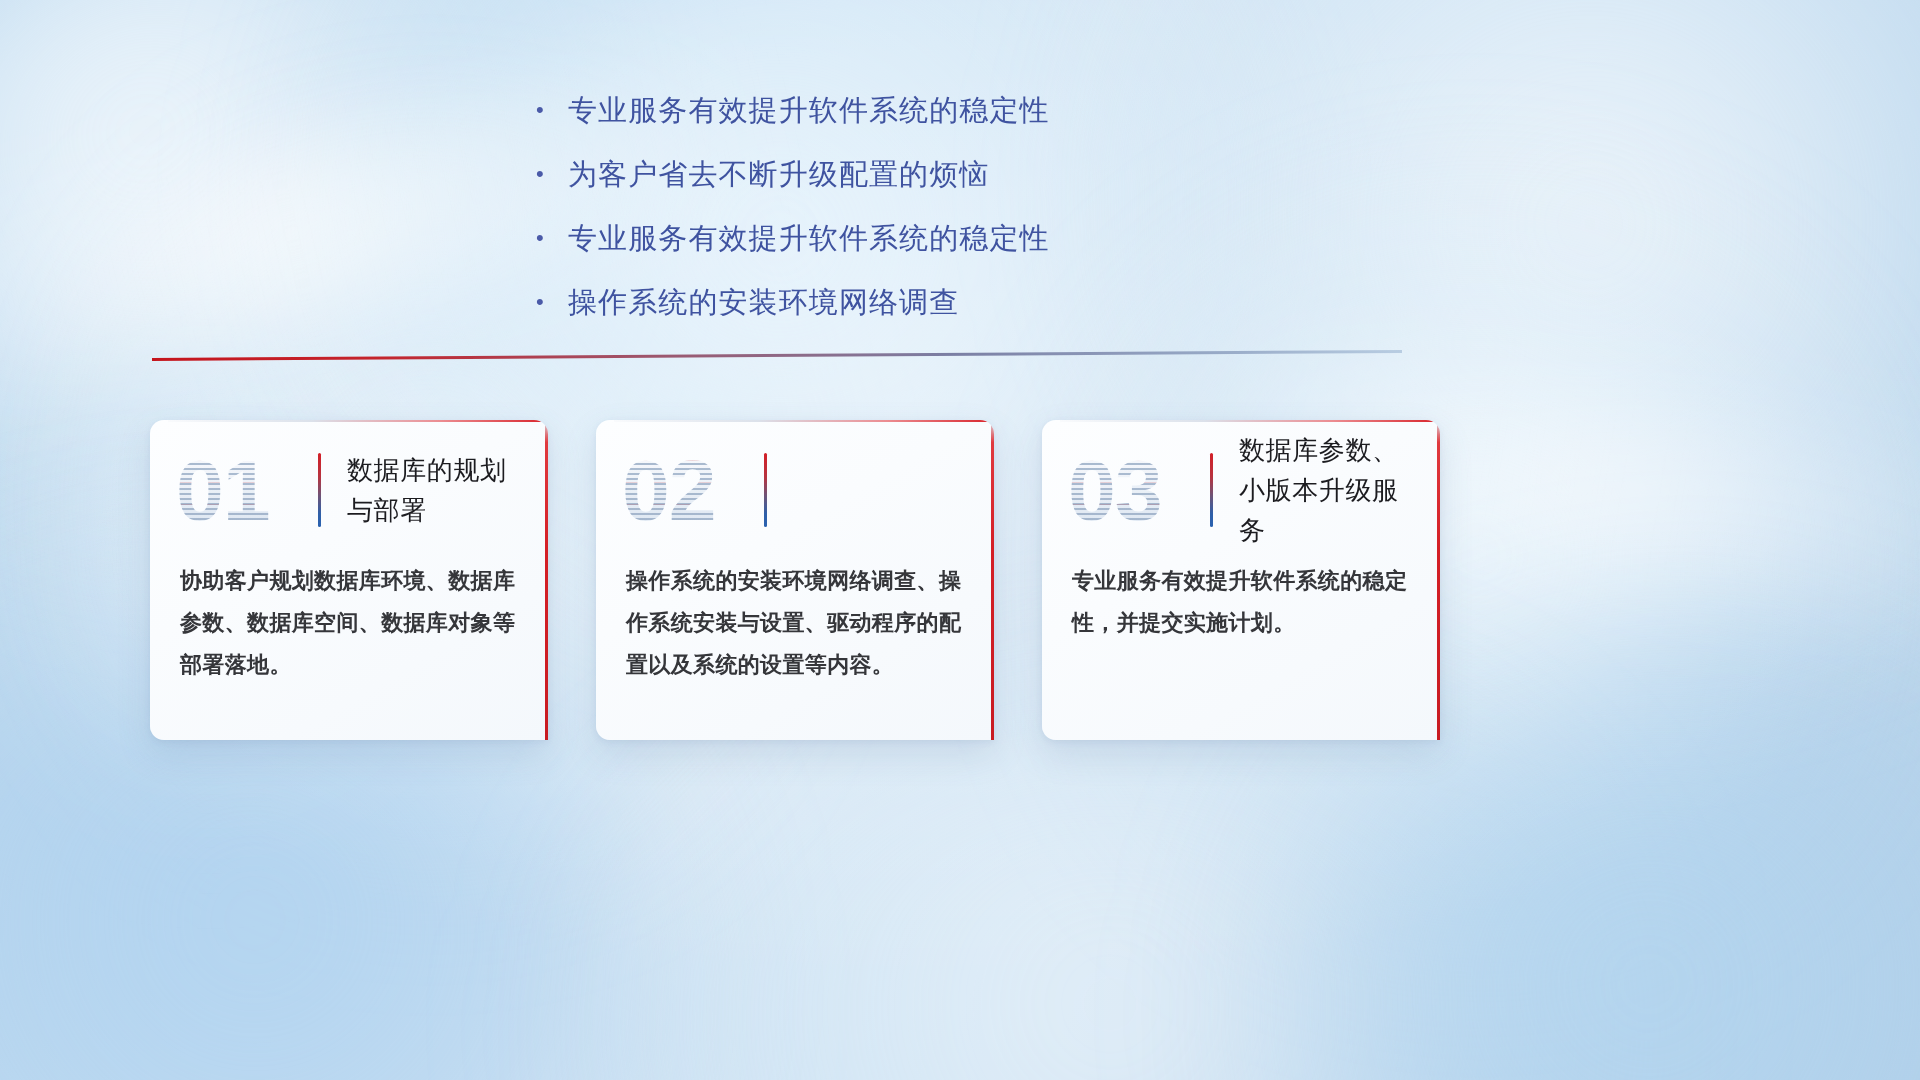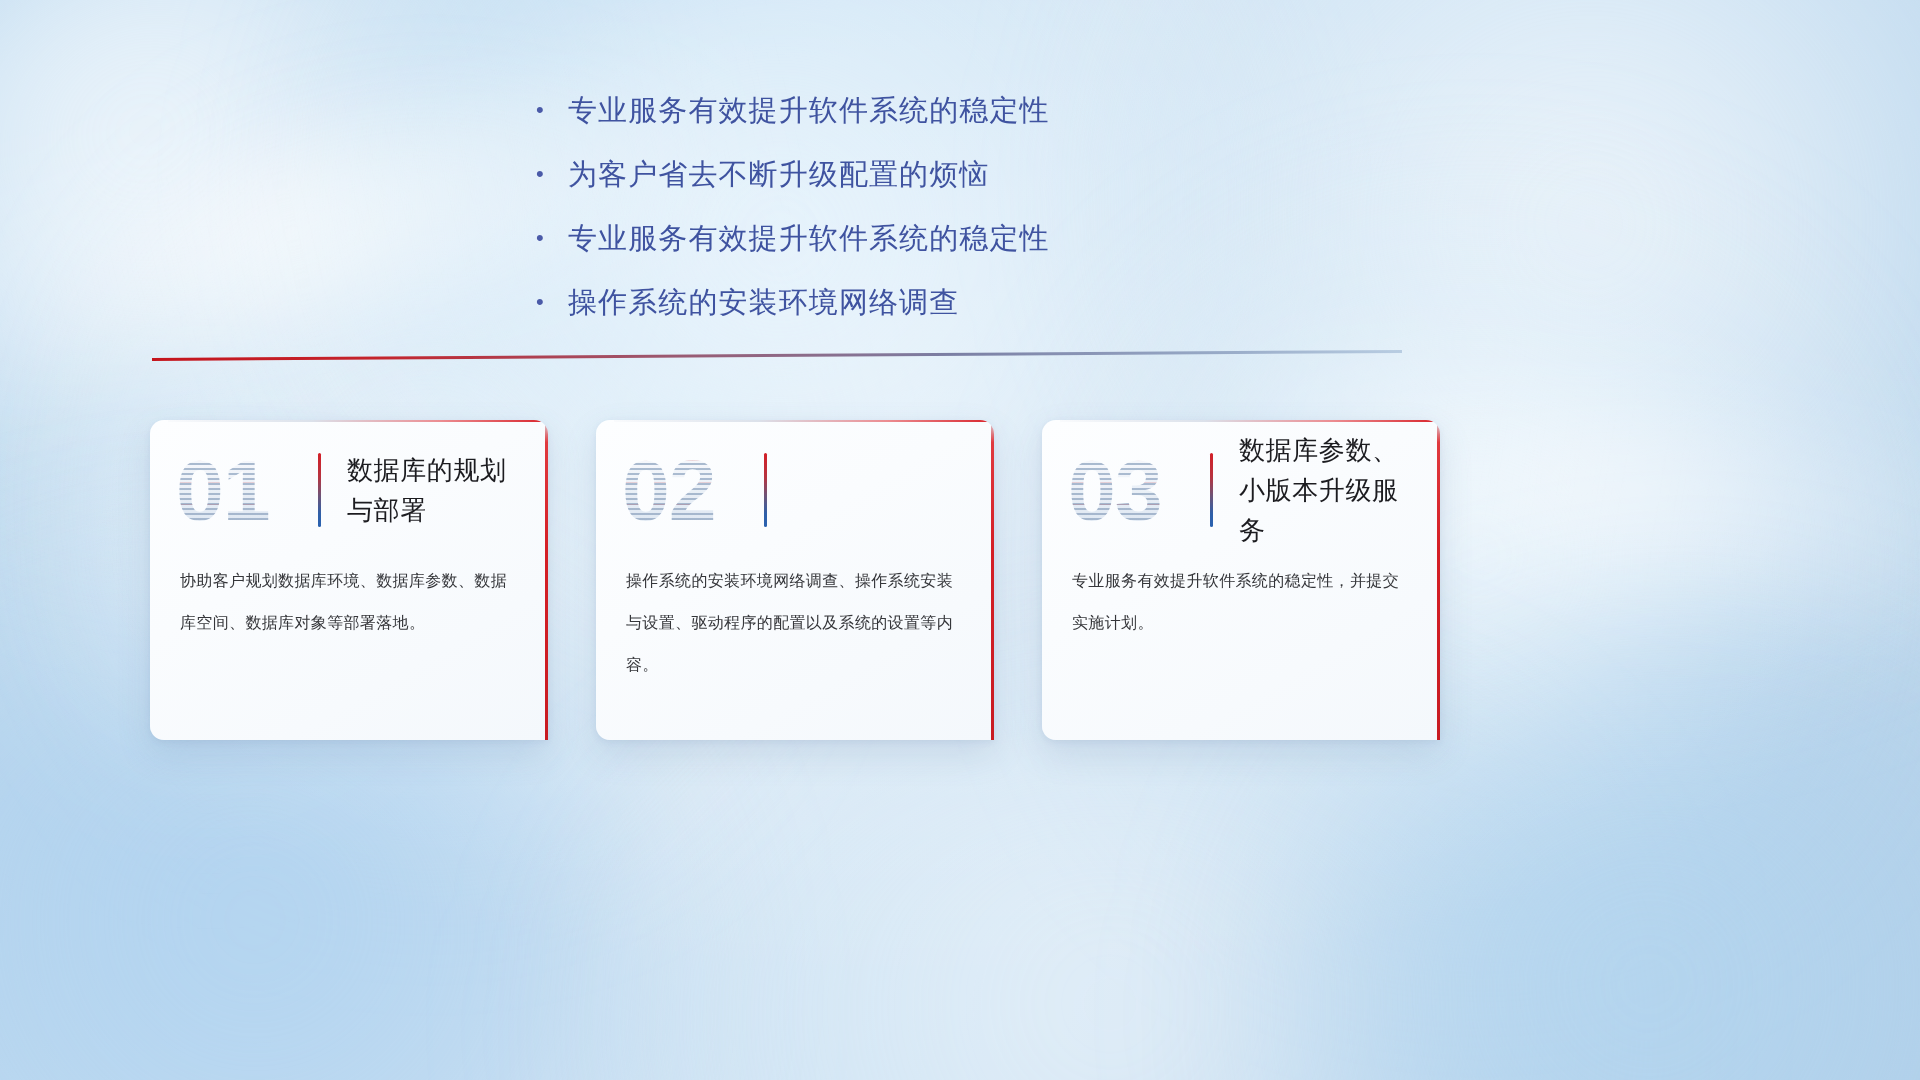--- a/index.html
+++ b/index.html
@@ -148,22 +148,23 @@
     background:linear-gradient(180deg,#d31f27 0%, #b8333f 32%, #6d5477 58%, #2f5fa8 82%, #2a62b0 100%);
     border-radius:2px;
   }
   .card-title {
     font-size:26px; line-height:40px; color:#1c1c20;
     letter-spacing:.6px; font-weight:400;
     max-width:218px;
   }
   .card-body {
     padding:0 30px 0 30px;
-    font-size:16px; line-height:42px; color:#35363a;
+    font-size:22px; line-height:42px; color:#35363a;
     letter-spacing:.35px;
+    font-weight:bold;
   }
 </style>
 </head>
 <body>
 
 <div class="bg">
   <div class="bg-base"></div>
   <div class="blob b1"></div>
   <div class="blob b2"></div>
   <div class="blob b3"></div>

